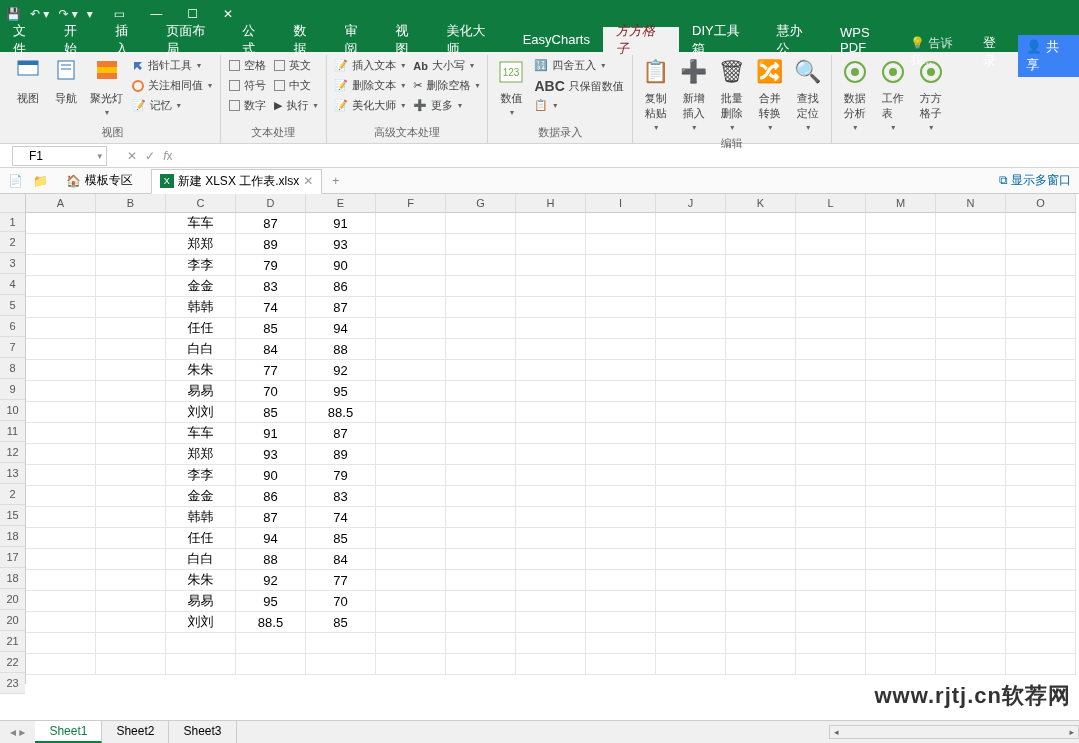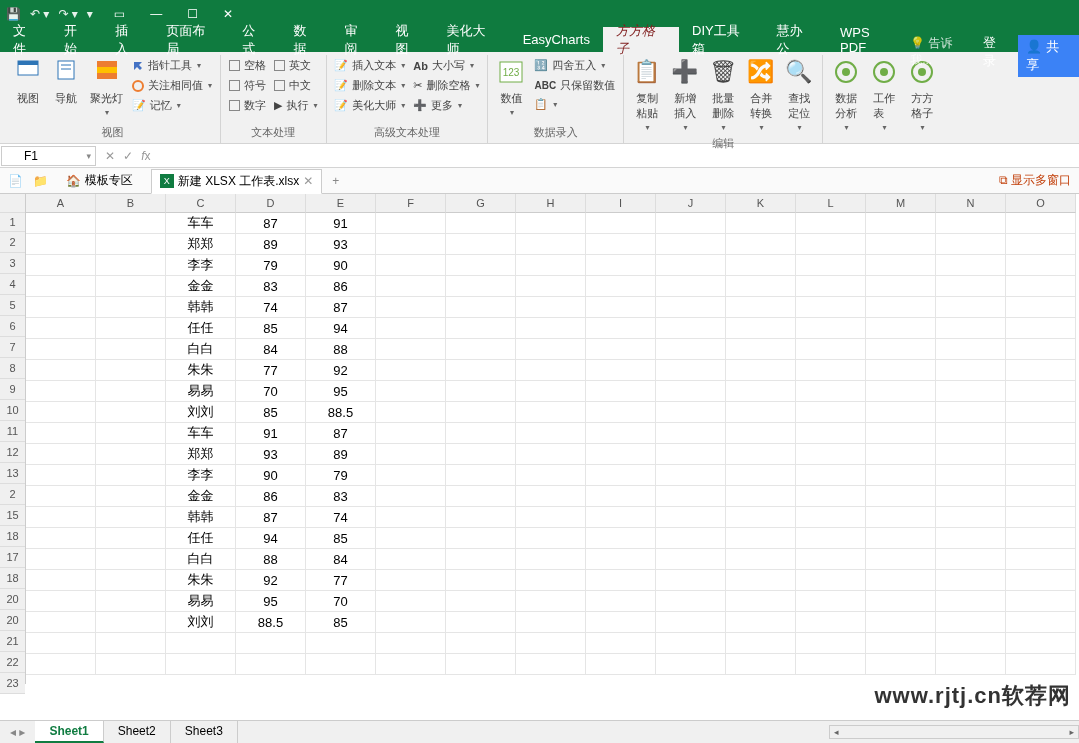--- a/index.html
+++ b/index.html
@@ -19,43 +19,43 @@
 .group{border-right:1px solid #d4d4d4;padding:0 6px;display:flex;flex-direction:column;align-items:center;}
 .group:last-child{border-right:none;}
 .group .body{flex:1;display:flex;align-items:flex-start;gap:4px;padding-top:2px;}
 .group .label{font-size:11px;color:#666;padding:2px 0 3px;}
 .bigbtn{display:flex;flex-direction:column;align-items:center;font-size:11px;color:#444;padding:2px 3px;cursor:pointer;gap:2px;min-width:34px;}
 .bigbtn .ico{width:28px;height:30px;display:flex;align-items:flex-start;justify-content:center;}
 .smallbtn{font-size:11px;color:#444;display:flex;align-items:center;gap:4px;padding:1px 2px;cursor:pointer;white-space:nowrap;}
 .smallbtn .cb{width:11px;height:11px;border:1px solid #888;display:inline-block;}
 .col{display:flex;flex-direction:column;gap:3px;}
 .formulabar{height:24px;border-bottom:1px solid #d4d4d4;display:flex;align-items:center;font-size:12px;}
-.namebox{width:95px;height:20px;border:1px solid #ccc;margin:0 1px;padding:0 22px;display:flex;align-items:center;position:relative;}
+.namebox{width:95px;height:20px;border:1px solid #ccc;margin:0 12px;padding:0 16px;display:flex;align-items:center;position:relative;}
 .namebox::after{content:"▾";position:absolute;right:4px;color:#888;font-size:9px;}
 .fbtns{display:flex;gap:8px;padding:0 8px;color:#999;}
 .fxbox{flex:1;padding:0 5px;}
 .doctabs{height:26px;border-bottom:1px solid #ccc;display:flex;align-items:center;font-size:12px;padding:0 8px;gap:10px;background:#fafafa;}
 .doctabs .dtab{display:flex;align-items:center;gap:4px;padding:3px 8px;cursor:pointer;}
 .doctabs .dtab.active{background:#fff;border:1px solid #ccc;border-bottom:1px solid #fff;margin-bottom:-1px;}
-.doctabs .right{margin-left:auto;color:#c2410c;}
+.doctabs .right{margin-left:auto;color:#0369a1;}
 .xlico{width:14px;height:14px;background:#107c41;color:#fff;font-size:9px;display:flex;align-items:center;justify-content:center;}
 .grid{display:flex;height:490px;}
 .rowhdrs{width:26px;border-right:1px solid #ccc;}
 .rowhdrs .rh{height:21px;border-bottom:1px solid #ddd;font-size:11px;color:#555;display:flex;align-items:center;justify-content:center;background:#f0f0f0;}
 .rowhdrs .rh:first-child{height:19px;}
 .cells{flex:1;overflow:hidden;position:relative;}
 .colhdrs{display:flex;height:19px;}
 .colhdrs .ch{width:70px;border-right:1px solid #ddd;border-bottom:1px solid #ccc;background:#f0f0f0;font-size:11px;color:#555;display:flex;align-items:center;justify-content:center;}
 .datarows{}
 .datarow{display:flex;height:21px;}
 .datarow .cell{width:70px;border-right:1px solid #e5e5e5;border-bottom:1px solid #e5e5e5;font-size:13px;display:flex;align-items:center;justify-content:center;color:#000;}
 .sheettabs{position:absolute;bottom:0;left:0;right:0;height:23px;border-top:1px solid #ccc;display:flex;align-items:center;font-size:12px;background:#f0f0f0;}
 .sheettabs .nav{padding:0 10px;color:#888;}
 .sheettabs .st{padding:3px 14px;border-right:1px solid #ccc;cursor:pointer;}
-.sheettabs .st.active{background:#fff;color:#107c41;border-bottom:2px solid #107c41;font-weight:bold;}
+.sheettabs .st.active{background:#fff;color:#107c41;border-bottom:2px solid #107c41;}
 .sheettabs .scroll{margin-left:auto;width:250px;height:14px;border:1px solid #ccc;display:flex;align-items:center;}
 .sheettabs .scroll span{padding:0 4px;font-size:9px;color:#666;}
 .watermark{position:absolute;right:8px;bottom:32px;font-size:22px;font-weight:bold;color:#333;letter-spacing:1px;}
 svg{display:block;}
 .chev{font-size:8px;color:#666;margin-left:1px;}
 </style>
 </head>
 <body>
 
 <div class="titlebar">
@@ -209,21 +209,21 @@
               <rect x="3" y="3" width="22" height="20" fill="#fff" stroke="#70ad47"></rect>
               <text x="14" y="17" font-size="10" text-anchor="middle" fill="#70ad47">123</text>
             </svg>
           </div>
           <span>数值</span>
           <span class="chev">▾</span>
         </div>
       <div class="col">
         <div class="smallbtn">🔢<span>四舍五入</span><span class="chev">▾</span></div>
         <div class="smallbtn">
-            <b style="font-size:10px">ABC</b> 
+            <b style="font-size:14px">ABC</b> 
             <span>只保留数值</span>
           </div>
         <div class="smallbtn">📋 <span class="chev">▾</span></div>
       </div>
     </div>
     <div class="label">数据录入</div>
   </div>
 
   <div class="group">
     <div class="body" id="editbtns">

